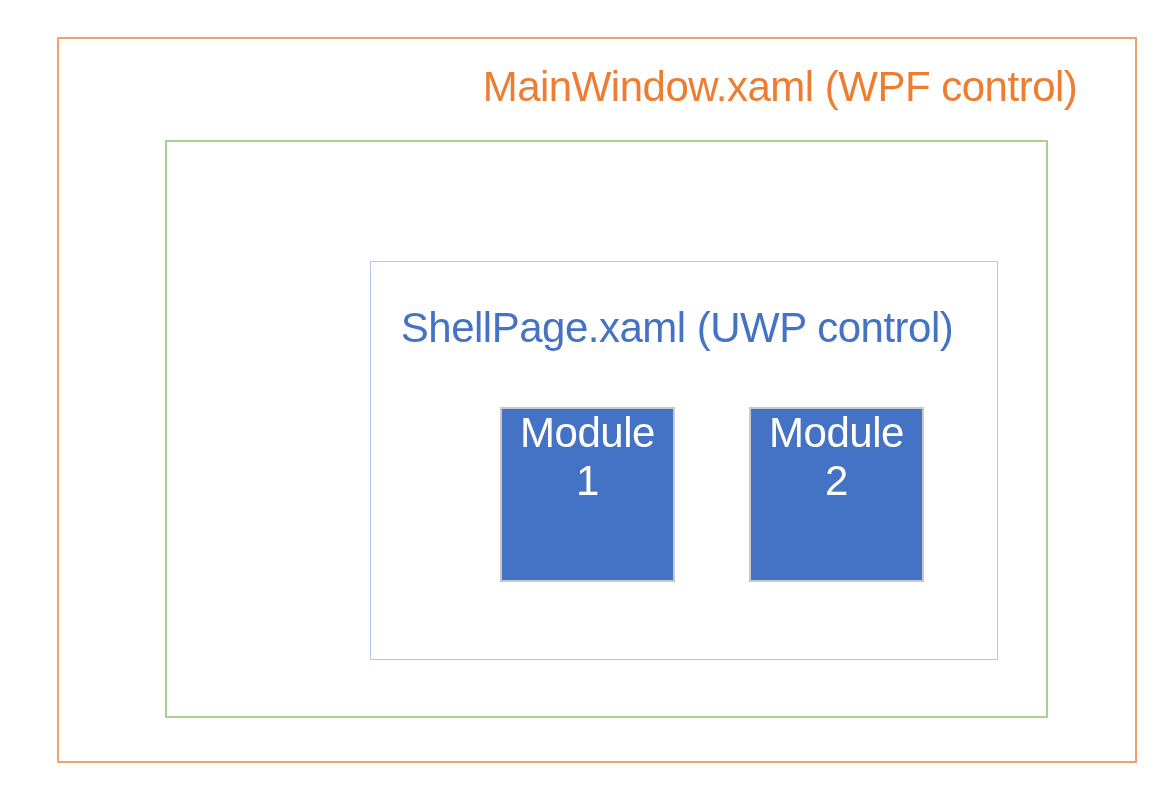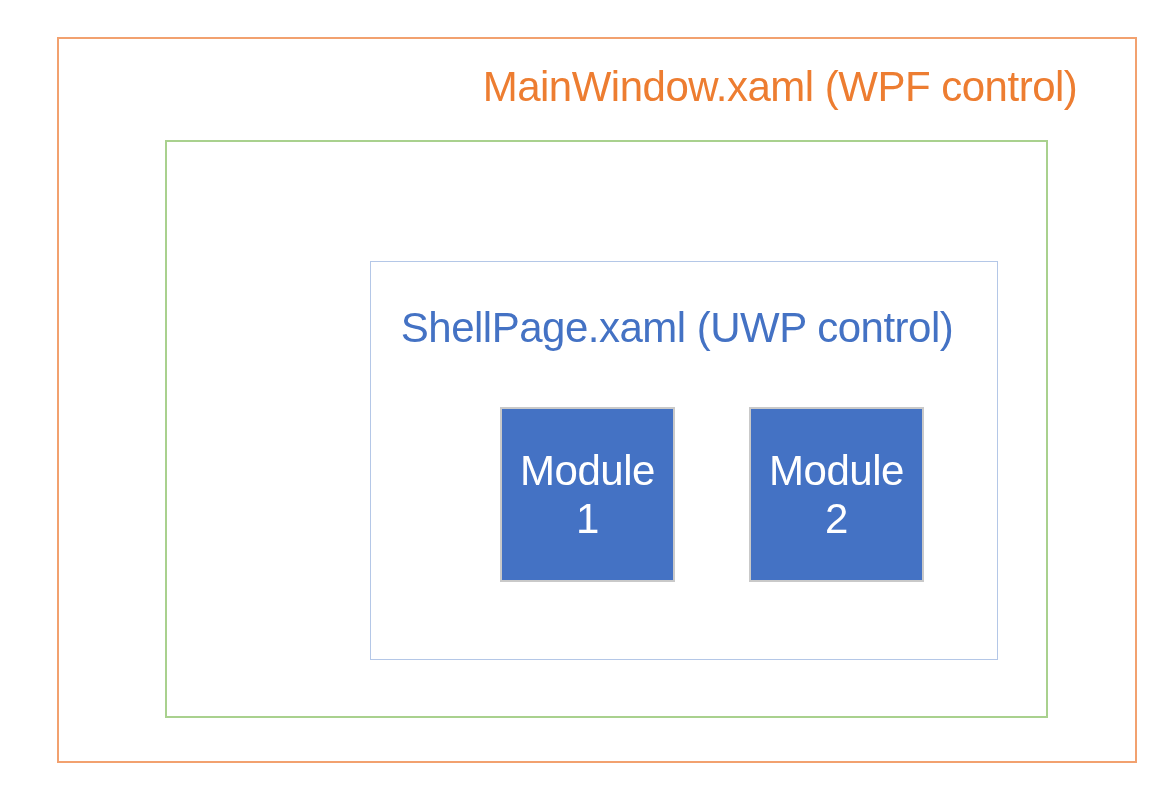--- a/index.html
+++ b/index.html
@@ -61,21 +61,20 @@
   .module-box {
     position: absolute;
     top: 407px;
     width: 175px; height: 175px;
     box-sizing: border-box;
     background: #4472c4;
     border: 2px solid #c9c9c9;
     display: flex;
     flex-direction: column;
     align-items: center;
-    justify-content: center;
     color: #ffffff;
     font-size: 42px;
     line-height: 48px;
     text-align: center;
     letter-spacing: -0.5px;
   }
   .module-1 { left: 500px; }
   .module-2 { left: 749px; }
 </style>
 </head>

